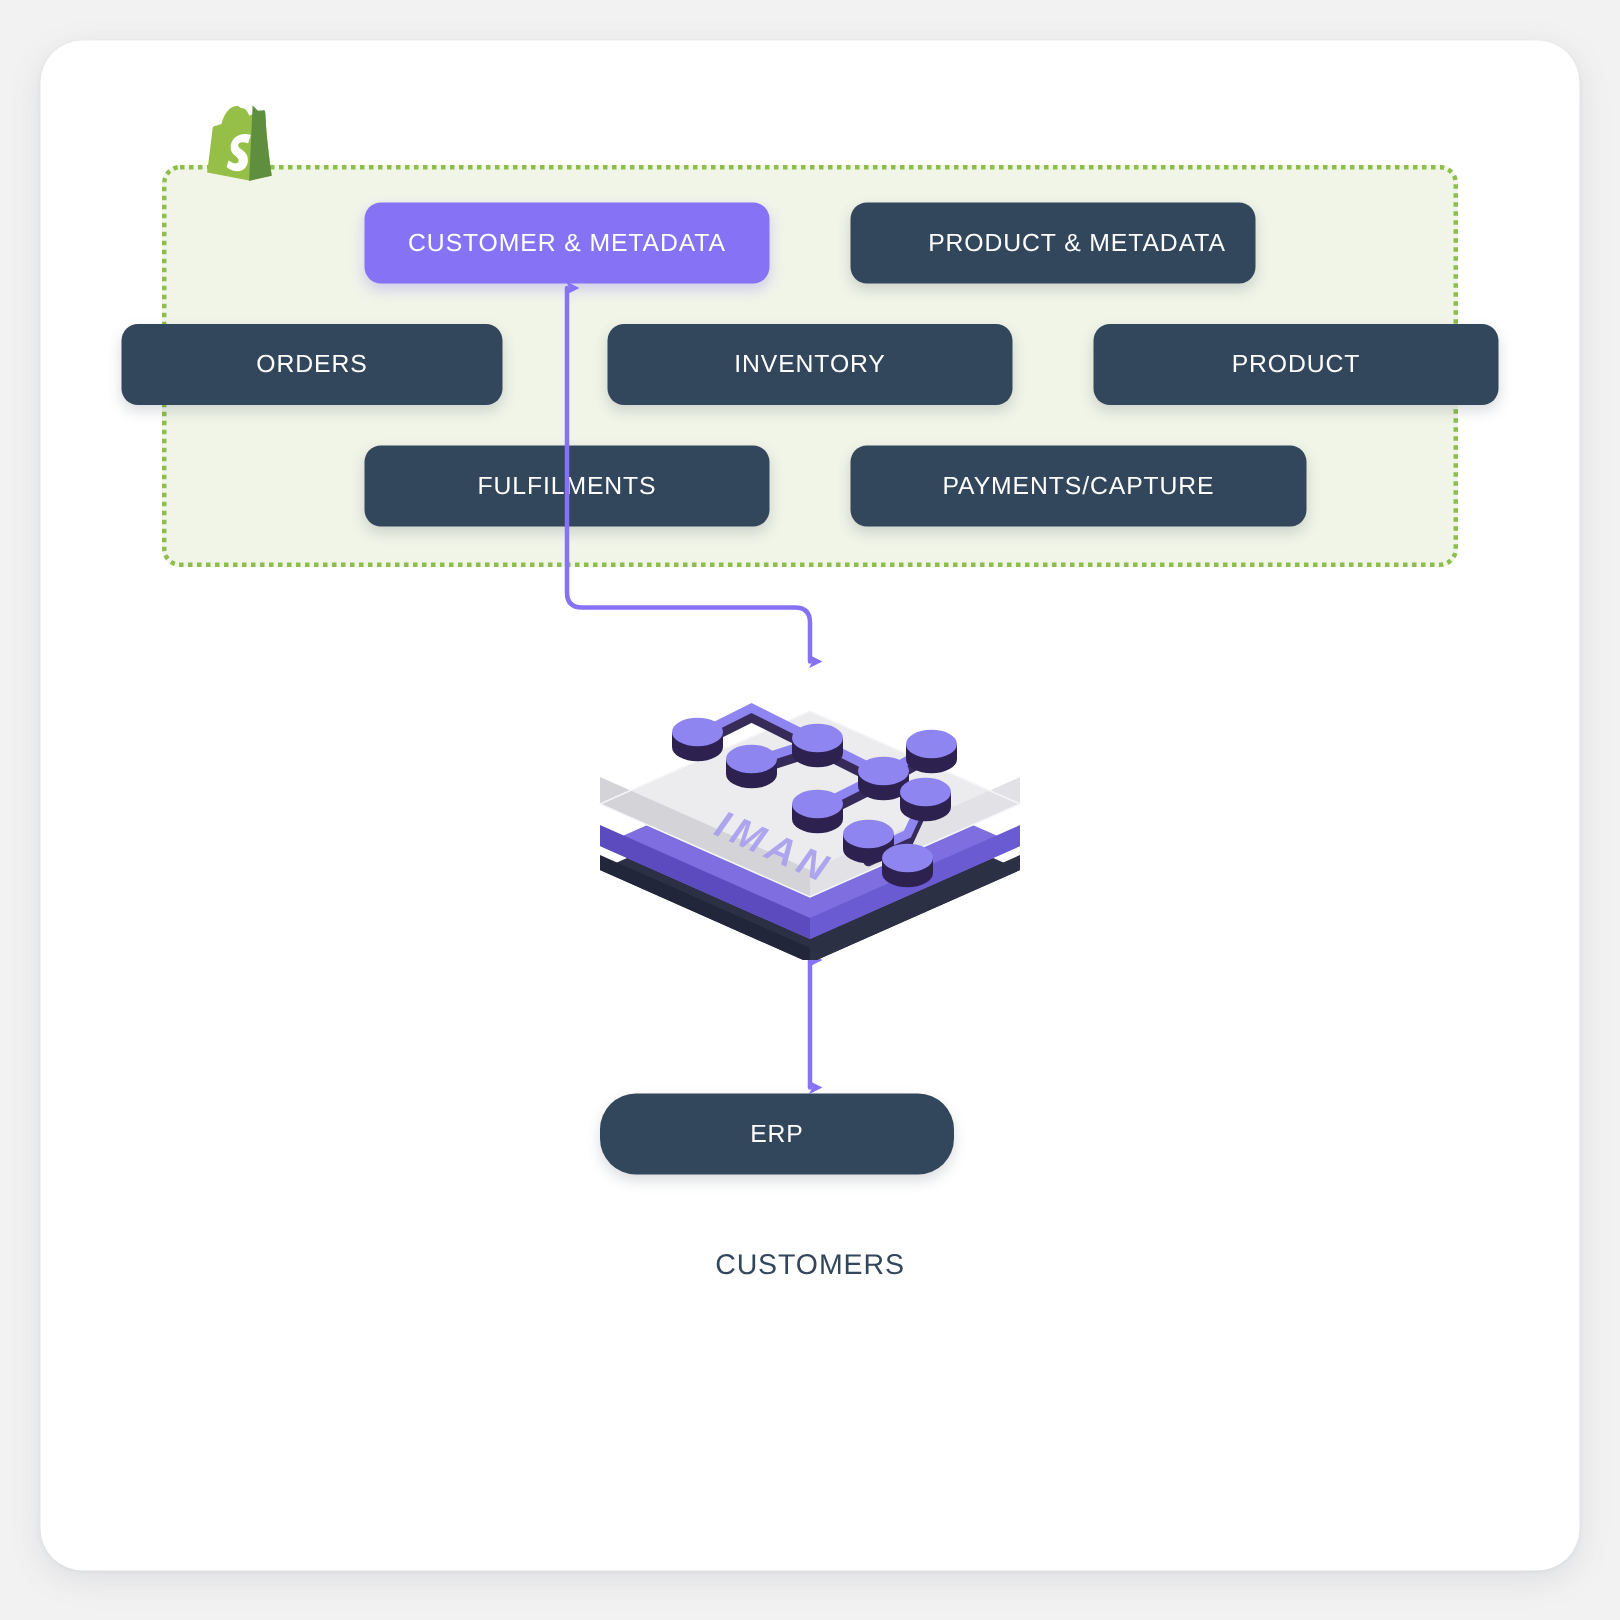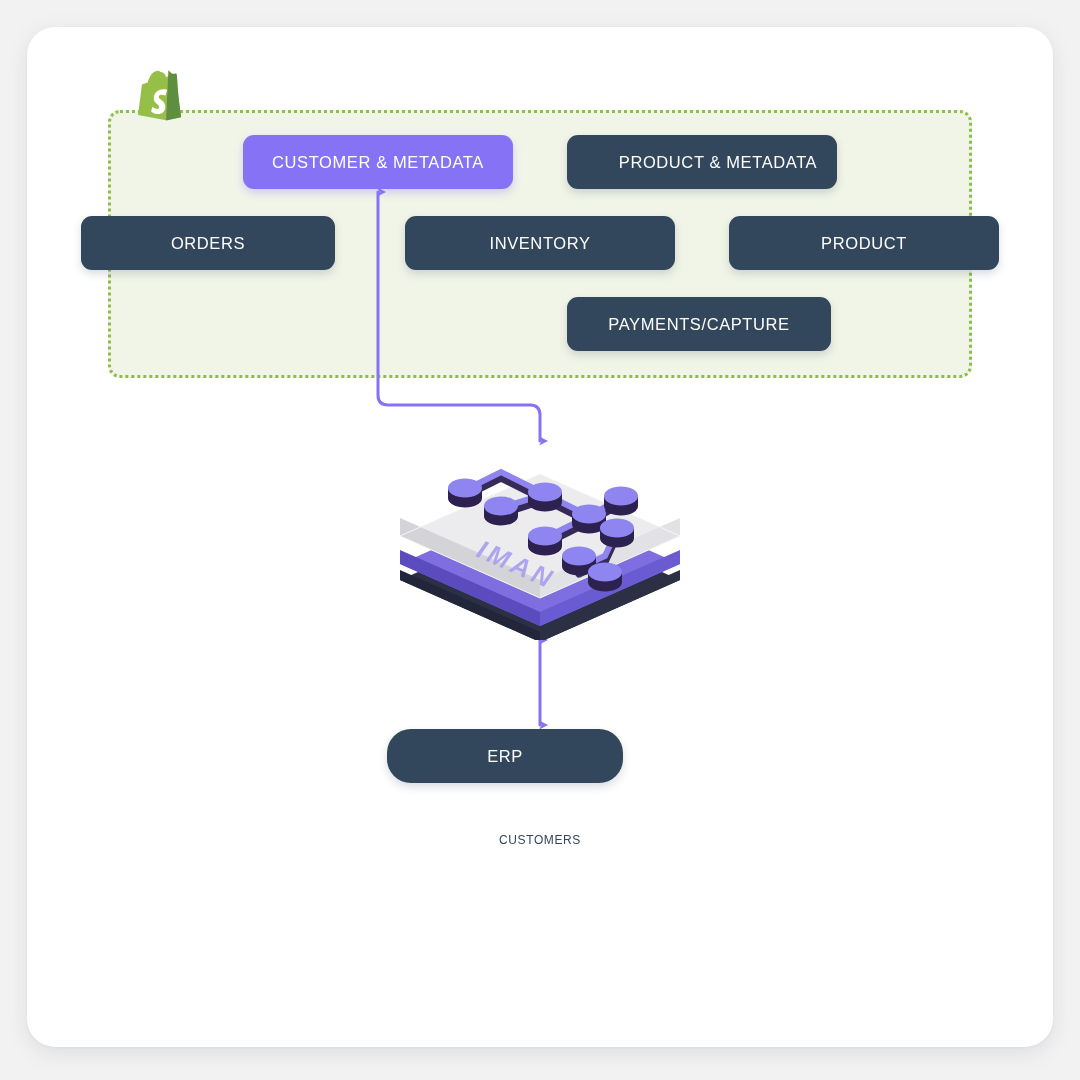--- a/index.html
+++ b/index.html
@@ -50,29 +50,29 @@
     user-select:none;
   }
   .pill.accent{ background:#8572F5; box-shadow:0 4px 9px rgba(133,114,245,.30); }
 
   #pill-customer-metadata{ left:243px; top:135px; width:270px; }
   #pill-product-metadata { left:567px; top:135px; width:270px;padding-left:32px; }
   #pill-orders          { left:81px;  top:216px; width:254px; }
   #pill-inventory       { left:405px; top:216px; width:270px; }
   #pill-refunds         { left:729px; top:216px; width:270px; }
   #pill-fulfilments     { left:243px; top:297px; width:270px; }
-  #pill-payments-capture{ left:567px; top:297px; width:264px; }
-  #pill-erp             { left:387px; top:729px; width:236px;border-radius:24px; }
+  #pill-payments-capture{ left:567px; top:297px; width:304px; }
+  #pill-erp             { left:400px; top:729px; width:236px;border-radius:24px; }
 
   
   .caption{
     position:absolute; left:0; top:833px; width:1080px;
     text-align:center;
     color:#32465C;
-    font-size:12px;
+    font-size:19px;
     letter-spacing:.6px;
   }
 
   
   .connectors{
     position:absolute; left:0; top:0; width:1080px; height:1080px;
     pointer-events:none;
   }
 
   
@@ -105,20 +105,23 @@
     <span>PRODUCT &amp; METADATA</span>
   </div>
   <div class="pill" id="pill-orders">
     <span>ORDERS</span>
   </div>
   <div class="pill" id="pill-inventory">
     <span>INVENTORY</span>
   </div>
   <div class="pill" id="pill-refunds">
     <span>PRODUCT</span>
+  </div>
+  <div class="pill" id="pill-fulfilments">
+    <span>FULFILMENTS</span>
   </div>
   <div class="pill" id="pill-payments-capture">
     <span>PAYMENTS/CAPTURE</span>
   </div>
 
   <svg class="connectors" viewBox="0 0 1080 1080">
     <defs>
       <marker id="arrow-up" markerWidth="9" markerHeight="9" refX="4.5" refY="8.2" orient="auto" markerUnits="userSpaceOnUse">
         <path d="M4.5 0 L9 9 L4.5 6.6 L0 9 Z" fill="#8572F5"></path>
       </marker>

